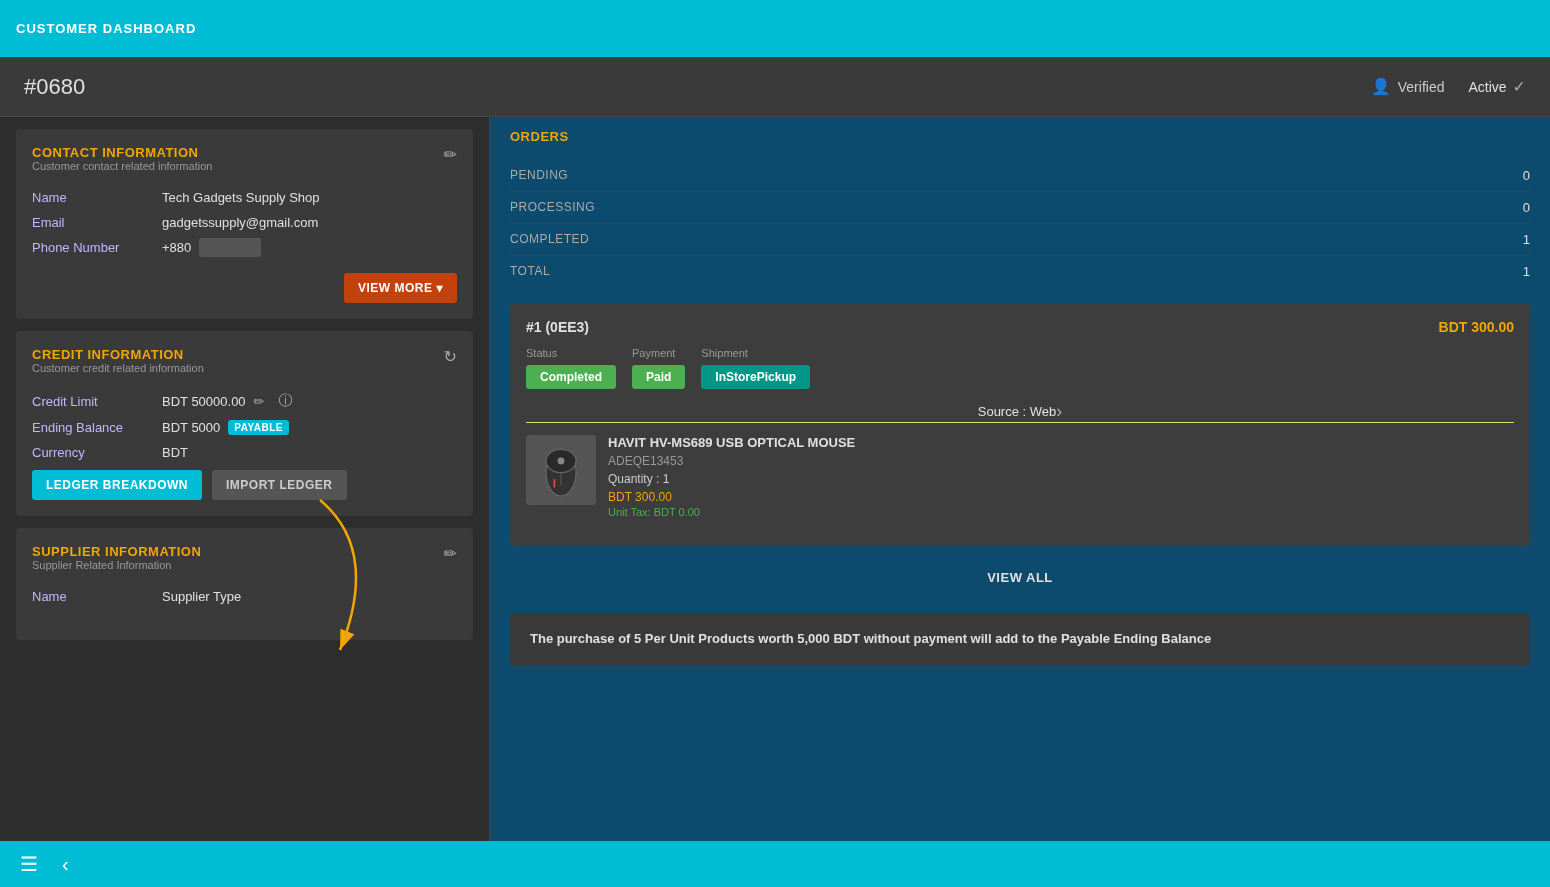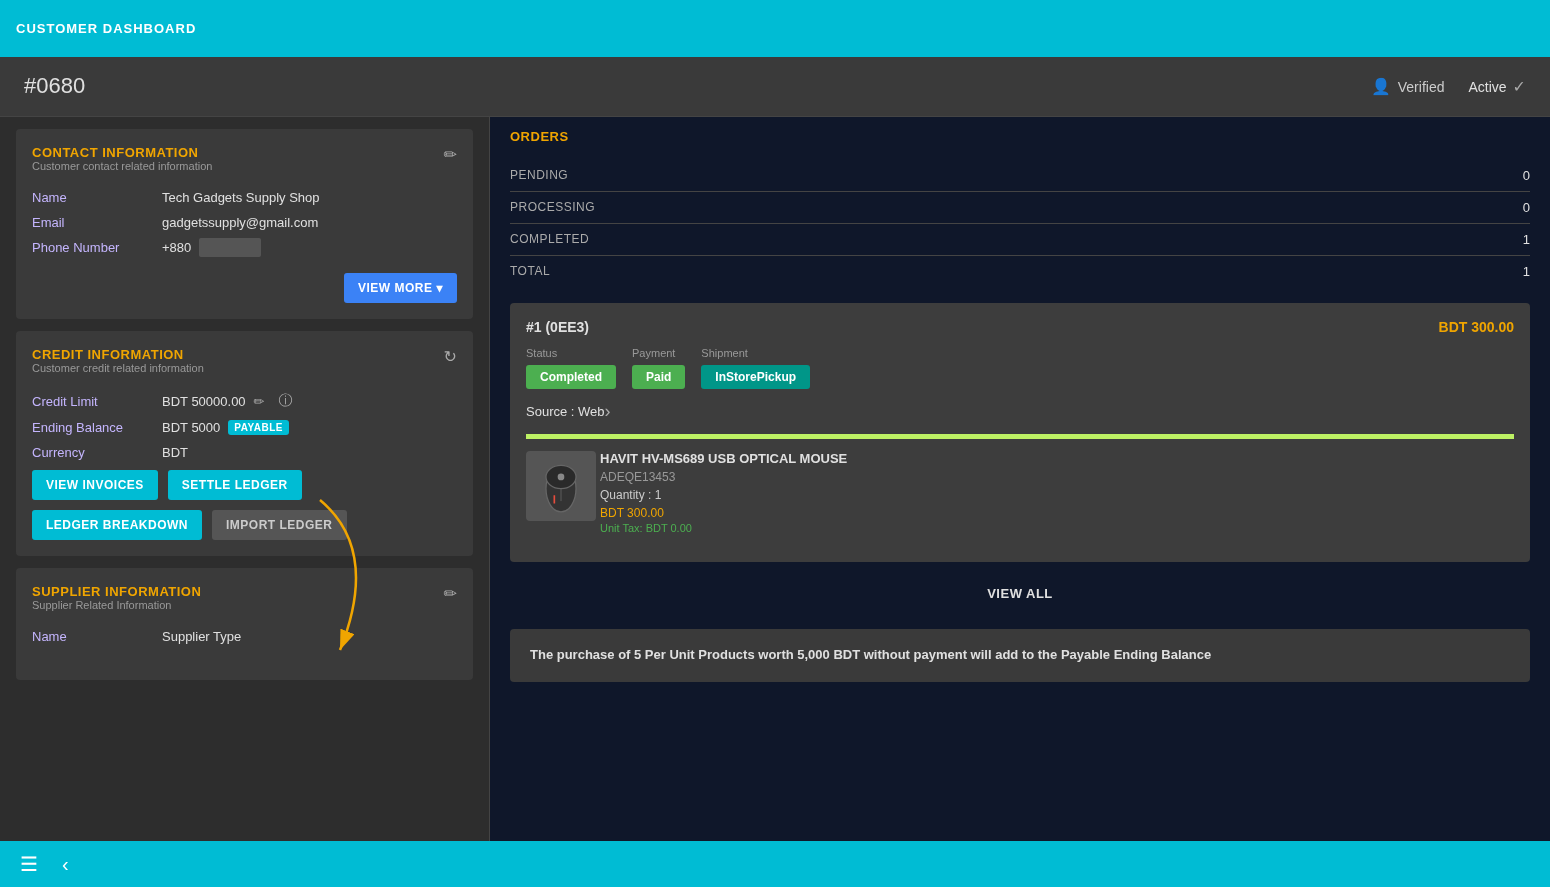--- a/index.html
+++ b/index.html
@@ -18,20 +18,21 @@
       font-size: 13px;
       font-weight: 600;
       letter-spacing: 1px;
     }
 
     
     .header {
       background: #3a3a3a;
       height: 60px;
       display: flex;
+      align-items: center;
       padding: 16px 24px;
       justify-content: space-between;
       border-bottom: 1px solid #444;
     }
     .header-id {
       color: #e0e0e0;
       font-size: 22px;
       font-weight: 500;
     }
     .header-status {
@@ -67,21 +68,21 @@
       min-width: 490px;
       background: #2d2d2d;
       overflow-y: auto;
       padding: 12px 16px;
       border-right: 1px solid #444;
     }
 
     
     .right-panel {
       flex: 1;
-      background: #0f172a;
+      background: #0c4a6e;
       overflow-y: auto;
       padding: 12px 20px;
     }
 
     
     .card {
       background: #3a3a3a;
       border-radius: 4px;
       padding: 16px;
       margin-bottom: 12px;
@@ -130,21 +131,21 @@
     .btn {
       border: none;
       cursor: pointer;
       font-size: 12px;
       font-weight: 600;
       padding: 8px 14px;
       border-radius: 3px;
       letter-spacing: 0.5px;
     }
     .btn-yellow {
-      background: #3b82f6;
+      background: #c2410c;
       color: #fff;
       justify-content: space-between;
     }
     .btn-cyan {
       background: #00bcd4;
       color: #fff;
     }
     .btn-dark {
       background: #555;
       color: #ccc;
@@ -263,36 +264,35 @@
       font-weight: 600;
       color: #fff;
     }
     .badge-green { background: #4caf50; }
     .badge-green2 { background: #4caf50; }
     .badge-teal { background: #009688; }
 
     .source-row {
       color: #e0e0e0;
       font-size: 13px;
-      margin-bottom: 12px;
-      display: flex;
-      align-items: center;
-      justify-content: flex-start;
+      display: flex;
+      align-items: center;
+      justify-content: center;
     }
     .chevron-right {
       color: #aaa;
       font-size: 18px;
     }
 
     
     .product-item {
       display: flex;
-      gap: 4px;
+      gap: 12px;
       padding: 12px 0;
-      border-top: 5px solid #bef264;
+      border-top: 1px solid #bef264;
     }
     .product-img {
       width: 70px;
       height: 70px;
       background: #555;
       border-radius: 4px;
       display: flex;
       align-items: center;
       justify-content: center;
       overflow: hidden;
@@ -446,28 +446,20 @@
         <div class="credit-value-row">
           <span class="info-value">BDT 5000</span>
           <span class="payable-badge">PAYABLE</span>
         </div>
       </div>
       <div class="info-row">
         <span class="info-label">Currency</span>
         <span class="info-value">BDT</span>
       </div>
 
-      <div class="button-row">
-        <button class="btn btn-cyan">
-          <span>VIEW INVOICES</span>
-        </button>
-        <button class="btn btn-cyan">
-          <span>SETTLE LEDGER</span>
-        </button>
-      </div>
       <div class="button-row">
         <button class="btn btn-cyan">
           <span>LEDGER BREAKDOWN</span>
         </button>
         <button class="btn btn-dark">
           <span>IMPORT LEDGER</span>
         </button>
       </div>
     </div>
 

